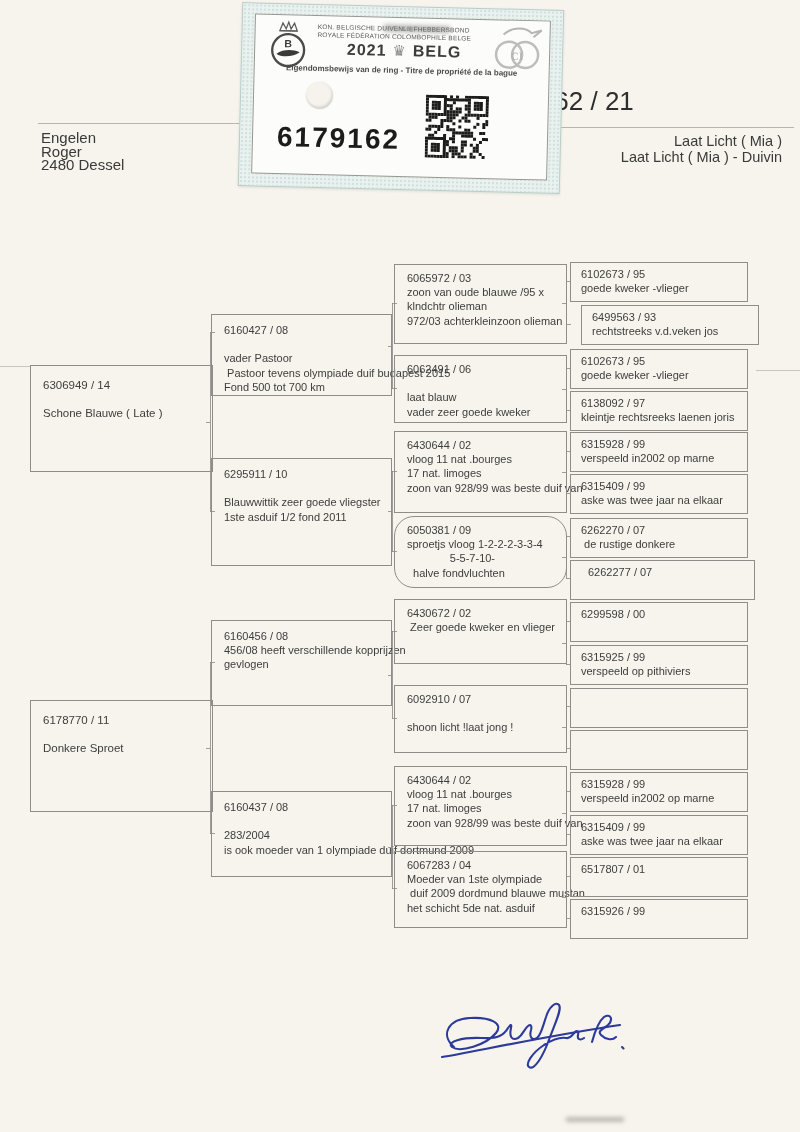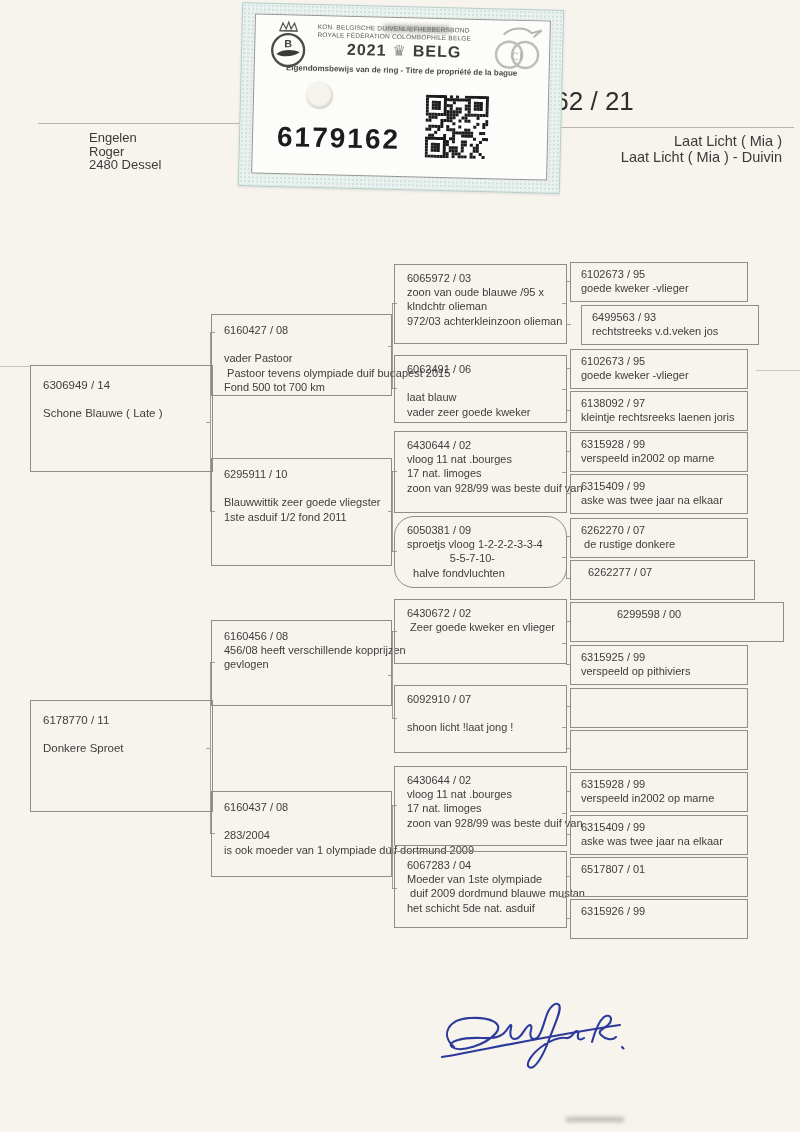--- a/index.html
+++ b/index.html
@@ -2,21 +2,21 @@
 <html><head>
 <meta charset="utf-8">
 <style>
   html,body{margin:0;padding:0;}
   body{width:800px;height:1132px;background:#f7f4ed;font-family:"Liberation Sans",sans-serif;position:relative;overflow:hidden;}
   .page{position:absolute;inset:0;width:800px;height:1132px;}
 
   
   .title{position:absolute;left:40px;top:82px;font-size:27px;color:#2e2e2e;letter-spacing:.5px;}
   .hline{position:absolute;height:1px;background:#b9b5ad;}
-  .owner{position:absolute;left:41px;top:131px;font-size:13px;line-height:13.5px;color:#3a3a3a;margin-left:48px;}
+  .owner{position:absolute;left:41px;top:131px;font-size:15px;line-height:13.5px;color:#3a3a3a;}
   .ring-ref{position:absolute;right:18px;top:86px;width:300px;text-align:left;font-size:26px;color:#2e2e2e;}
   .bird{position:absolute;right:18px;top:133px;width:300px;text-align:right;font-size:14.5px;line-height:16px;color:#3a3a3a;}
 
   
   .box{position:absolute;border:1px solid #8f8d89;}
   .box-text{white-space:pre;font-size:11px;line-height:14.2px;color:#3d3d3d;padding:6px 0 0 12px;}
   .g1 .box-text{padding-top:12px;font-size:11.5px;}
   .g2 .box-text{padding-top:8px;}
   .g4 .box-text{padding-top:4px;padding-left:10px;}
 
@@ -173,21 +173,21 @@
         <div class="box-text">6315409 / 99
 aske was twee jaar na elkaar</div>
       </div>
     <div class="box g4" style="left:570px;top:518px;width:176px;height:38px;">
         <div class="box-text">6262270 / 07
  de rustige donkere</div>
       </div>
     <div class="box g4" style="left:570px;top:560px;width:176px;height:38px;padding-left:7px;">
         <div class="box-text">6262277 / 07</div>
       </div>
-    <div class="box g4" style="left:570px;top:602px;width:176px;height:38px;padding-left:36px;">
+    <div class="box g4" style="left:570px;top:602px;width:176px;height:38px;">
         <div class="box-text">6299598 / 00</div>
       </div>
     <div class="box g4" style="left:570px;top:645px;width:176px;height:38px;">
         <div class="box-text">6315925 / 99
 verspeeld op pithiviers</div>
       </div>
     <div class="box g4" style="left:570px;top:688px;width:176px;height:38px;">
         <div class="box-text"></div>
       </div>
     <div class="box g4" style="left:570px;top:730px;width:176px;height:38px;">

